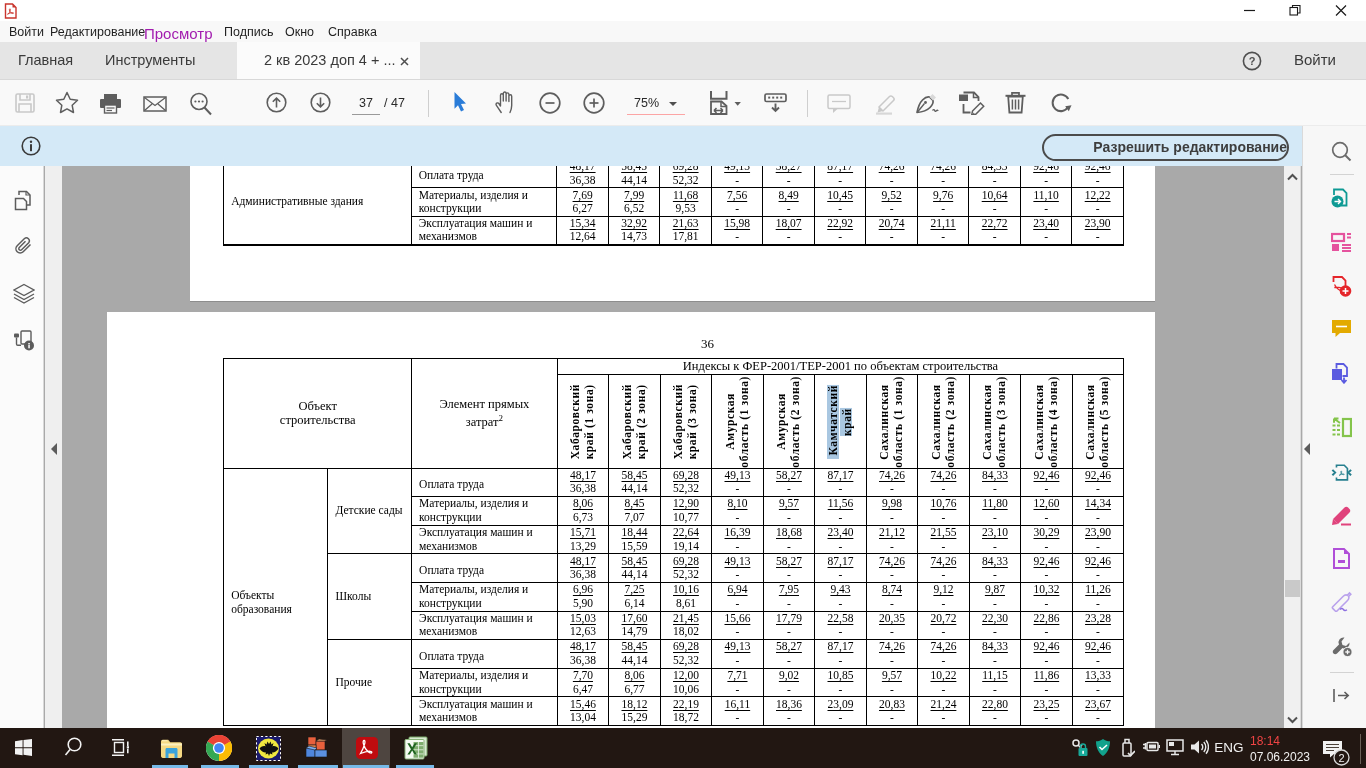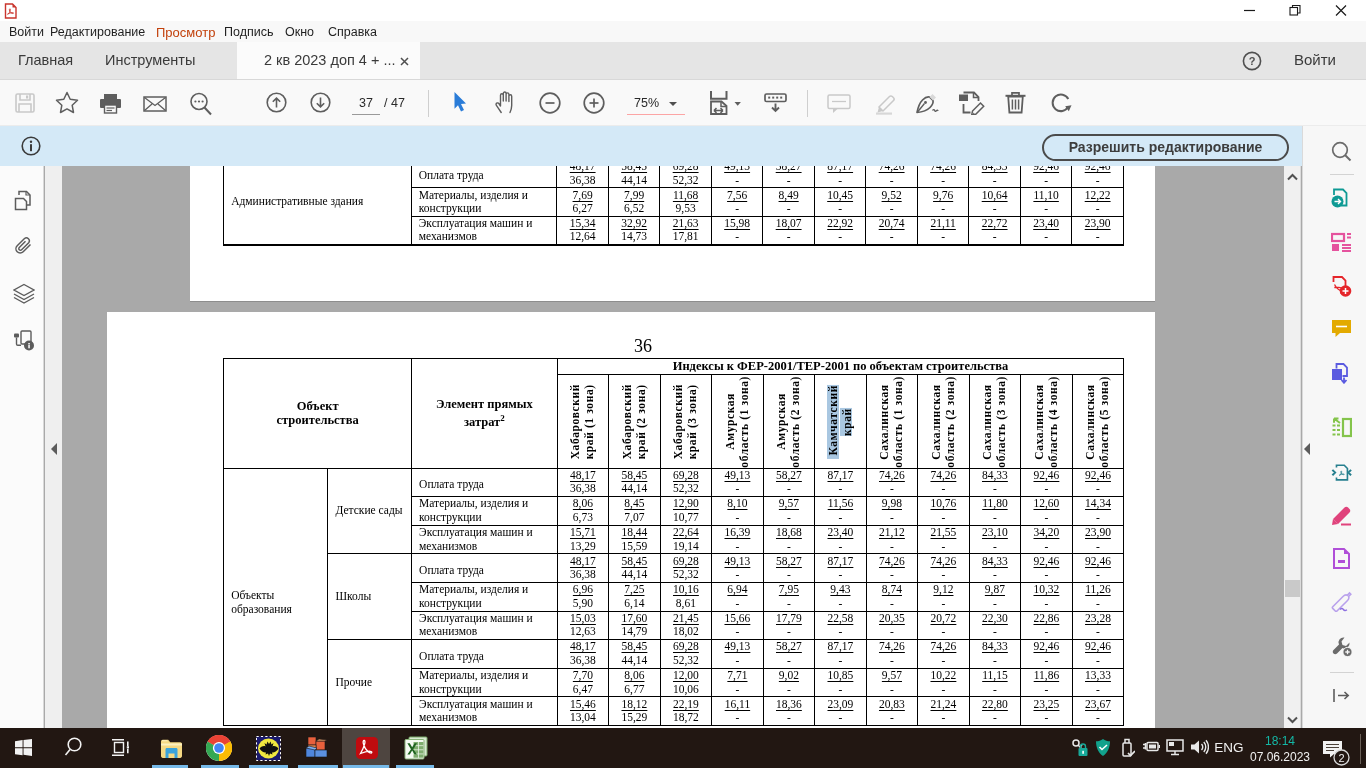--- a/index.html
+++ b/index.html
@@ -19,21 +19,21 @@
   <line x1="1" y1="5.5" x2="12" y2="5.5" stroke="#1a1a1a" stroke-width="1.2"></line>
   <rect x="47" y="2.5" width="7.5" height="7.5" fill="none" stroke="#1a1a1a" stroke-width="1.1"></rect>
   <path d="M49.5 2.5v-2h7.5v7.5h-2" fill="none" stroke="#1a1a1a" stroke-width="1.1"></path>
   <path d="M93 0.5l10 10M103 0.5l-10 10" stroke="#1a1a1a" stroke-width="1.2"></path>
  </svg>
 </div>
 
 <div class="abs" style="left:0;top:21px;width:1366px;height:21px;background:#f8f8f8">
 <div class="abs" style="left:9px;top:4px;font-size:12.5px;color:#1f1f1f">Войти</div>
 <div class="abs" style="left:50px;top:4px;font-size:12.5px;color:#1f1f1f">Редактирование</div>
-<div class="abs" style="left:156px;top:4px;font-size:13px;color:#c2410c">Просмотр</div>
+<div class="abs" style="left:144px;top:4px;font-size:15px;color:#a21caf">Просмотр</div>
 <div class="abs" style="left:224px;top:4px;font-size:12.5px;color:#1f1f1f">Подпись</div>
 <div class="abs" style="left:285px;top:4px;font-size:12.5px;color:#1f1f1f">Окно</div>
 <div class="abs" style="left:328px;top:4px;font-size:12.5px;color:#1f1f1f">Справка</div>
 </div>
 
 <div class="abs" style="left:0;top:42px;width:1366px;height:37px;background:#e5e5e5">
  <div class="abs" style="left:18px;top:10px;font-size:14.5px;color:#3a3a3a">Главная</div>
  <div class="abs" style="left:105px;top:10px;font-size:14.5px;color:#3a3a3a">Инструменты</div>
  <div class="abs" style="left:237px;top:0;width:183px;height:37px;background:#fbfbfb"></div>
  <div class="abs" style="left:264px;top:10px;font-size:14.5px;color:#3a3a3a">2 кв 2023 доп 4 + ...</div>
@@ -159,21 +159,21 @@
       <path d="M1 1l4 4 4-4z" fill="#4f4f4f"></path>
     </svg>
 </div>
 
 <div class="abs" style="left:0;top:126px;width:1302px;height:40px;background:#d4e9f7">
  <svg class="abs" style="left:21px;top:10px" width="20" height="20" viewBox="0 0 20 20">
   <circle cx="10" cy="10" r="8.8" fill="none" stroke="#3a3a3a" stroke-width="1.6"></circle>
   <circle cx="10" cy="5.7" r="1.2" fill="#3a3a3a"></circle>
   <rect x="9" y="8.2" width="2" height="7" fill="#3a3a3a"></rect>
  </svg>
- <div class="abs" style="left:1042px;top:8px;width:247px;height:27px;border:2px solid #4b4b4b;border-radius:14px;text-align:center;font-size:14px;font-weight:600;color:#3d3d3d;line-height:23px">Разрешить редактирование</div>
+ <div class="abs" style="left:1042px;top:8px;width:247px;height:27px;border:2px solid #4b4b4b;border-radius:14px;text-align:right;font-size:14px;font-weight:600;color:#3d3d3d;line-height:23px">Разрешить редактирование</div>
 </div>
 
 <div class="abs" style="left:0;top:166px;width:1366px;height:562px;background:#a9a9a9">
 
  <div class="abs" style="left:0;top:0;width:44px;height:562px;background:#fbfbfb;border-right:1px solid #d8d8d8"></div>
  <div class="abs" style="left:45px;top:0;width:17px;height:562px;background:#efefef"></div>
  <svg class="abs" style="left:50px;top:276px" width="8" height="14" viewBox="0 0 8 14">
       <path d="M7 1v12L1 7z" fill="#5c5c5c"></path>
     </svg>
  <svg class="abs" style="left:14px;top:24px" width="20" height="21" viewBox="0 0 20 21">
@@ -199,21 +199,21 @@
     </svg>
 
 <div class="abs" style="left:190px;top:0;width:965px;height:135px;background:#fff;overflow:hidden">
 <style>
 .pdf{font-family:"Liberation Serif",serif;color:#000}
 table.pt{border-collapse:collapse;table-layout:fixed}
 table.pt td{border:1px solid #000;padding:0;font-family:"Liberation Serif",serif;font-size:11.5px;line-height:13.6px;overflow:hidden}
 .pt td.lbl{padding-left:7px;vertical-align:middle}
 .pt td.one{vertical-align:top;padding-top:9.5px}
 .pt td.val{text-align:center;vertical-align:middle}
-.pt td.hdr{text-align:center;vertical-align:middle;font-weight:bold}
+.pt td.hdr{text-align:center;vertical-align:middle;font-weight:normal}
 span.un{text-decoration:underline;text-underline-offset:2px}
 .pt td.rot{vertical-align:middle;text-align:center}
 .pt td.rot div{writing-mode:vertical-rl;transform:rotate(180deg);font-weight:bold;font-size:11.5px;line-height:13.5px;margin:0 auto;letter-spacing:.6px}
 </style>
 
 <table class="pt" style="position:absolute;left:33.2px;top:-7.3px;width:900px;border:1.5px solid #000;border-bottom:2px solid #000">
 <colgroup>
           <col style="width:187.6px">
           <col style="width:145.6px">
           <col style="width:51.5px">
@@ -369,21 +369,21 @@
 <td class="val">
               <div><span class="un">23,90</span></div>
               <div>-</div>
             </td>
 </tr>
 </tbody>
       </table>
     </div>
 <div class="abs" style="left:190px;top:135px;width:965px;height:1px;background:#8d8d8d"></div>
 <div class="abs" style="left:107px;top:146px;width:1048px;height:416px;background:#fff;overflow:hidden">
-      <div class="pdf" style="position:absolute;left:527px;top:24px;width:80px;text-align:left;font-size:18px">36</div>
+      <div class="pdf" style="position:absolute;left:527px;top:24px;width:80px;text-align:right;font-size:13px">36</div>
 <table class="pt" style="position:absolute;left:116.2px;top:45.8px;width:900px;border:1.5px solid #000">
 <colgroup>
           <col style="width:104.3px">
           <col style="width:83.6px">
           <col style="width:145.6px">
           <col style="width:51.5px">
           <col style="width:51.5px">
           <col style="width:51.5px">
           <col style="width:51.5px">
           <col style="width:51.5px">
@@ -565,21 +565,21 @@
             </td>
 <td class="val">
               <div><span class="un">21,55</span></div>
               <div>-</div>
             </td>
 <td class="val">
               <div><span class="un">23,10</span></div>
               <div>-</div>
             </td>
 <td class="val">
-              <div><span class="un">34,20</span></div>
+              <div><span class="un">30,29</span></div>
               <div>-</div>
             </td>
 <td class="val">
               <div><span class="un">23,90</span></div>
               <div>-</div>
             </td>
 </tr>
 <tr style="height:28.6px">
 <td class="lbl" rowspan="3">Школы</td>
 <td class="lbl one">Оплата труда</td>
@@ -1047,21 +1047,21 @@
 <svg class="abs" style="left:1166px;top:11px" width="18" height="17" viewBox="0 0 18 17">
       <rect x="1" y="1" width="16" height="11" fill="none" stroke="#e8e8e8" stroke-width="1.5"></rect>
       <rect x="3" y="3" width="5" height="4" fill="#e8e8e8"></rect>
       <path d="M9 12v3M5 15.5h8" stroke="#e8e8e8" stroke-width="1.5"></path>
     </svg>
 <svg class="abs" style="left:1190px;top:11px" width="19" height="16" viewBox="0 0 19 16">
       <path d="M1 5.5h3.5L9 1.5v13L4.5 10.5H1z" fill="#e8e8e8"></path>
       <path d="M11.5 5a4.2 4.2 0 0 1 0 6M13.8 3a7.4 7.4 0 0 1 0 10M16 1.2a10.6 10.6 0 0 1 0 13.6" fill="none" stroke="#e8e8e8" stroke-width="1.4"></path>
     </svg>
 <div class="abs" style="left:1214px;top:12px;width:30px;text-align:center;font-size:13.5px;color:#f0f0f0">ENG</div>
-<div class="abs" style="left:1250px;top:6px;width:60px;text-align:center;font-size:12px;color:#14b8a6">18:14</div>
+<div class="abs" style="left:1250px;top:6px;width:60px;font-size:12px;color:#ef4444">18:14</div>
 <div class="abs" style="left:1245px;top:22px;width:70px;text-align:center;font-size:12px;color:#f0f0f0">07.06.2023</div>
 <svg class="abs" style="left:1322px;top:12px" width="28" height="26" viewBox="0 0 28 26">
       <path d="M1 1h19v13h-8l-4 3.5V14H1z" fill="#f2f2f2"></path>
       <path d="M4 4.5h13M4 7.5h13M4 10.5h8" stroke="#4a4038" stroke-width="1.2"></path>
       <circle cx="19.5" cy="17.5" r="7.5" fill="#221712" stroke="#d8d8d8" stroke-width="1.3"></circle>
       <text x="19.5" y="21.5" font-size="11" fill="#f0f0f0" text-anchor="middle" font-family="Liberation Sans">2</text>
     </svg>
 <div class="abs" style="left:1360px;top:6px;width:1px;height:30px;background:#6a6058"></div>
   </div>
 </body></html>

